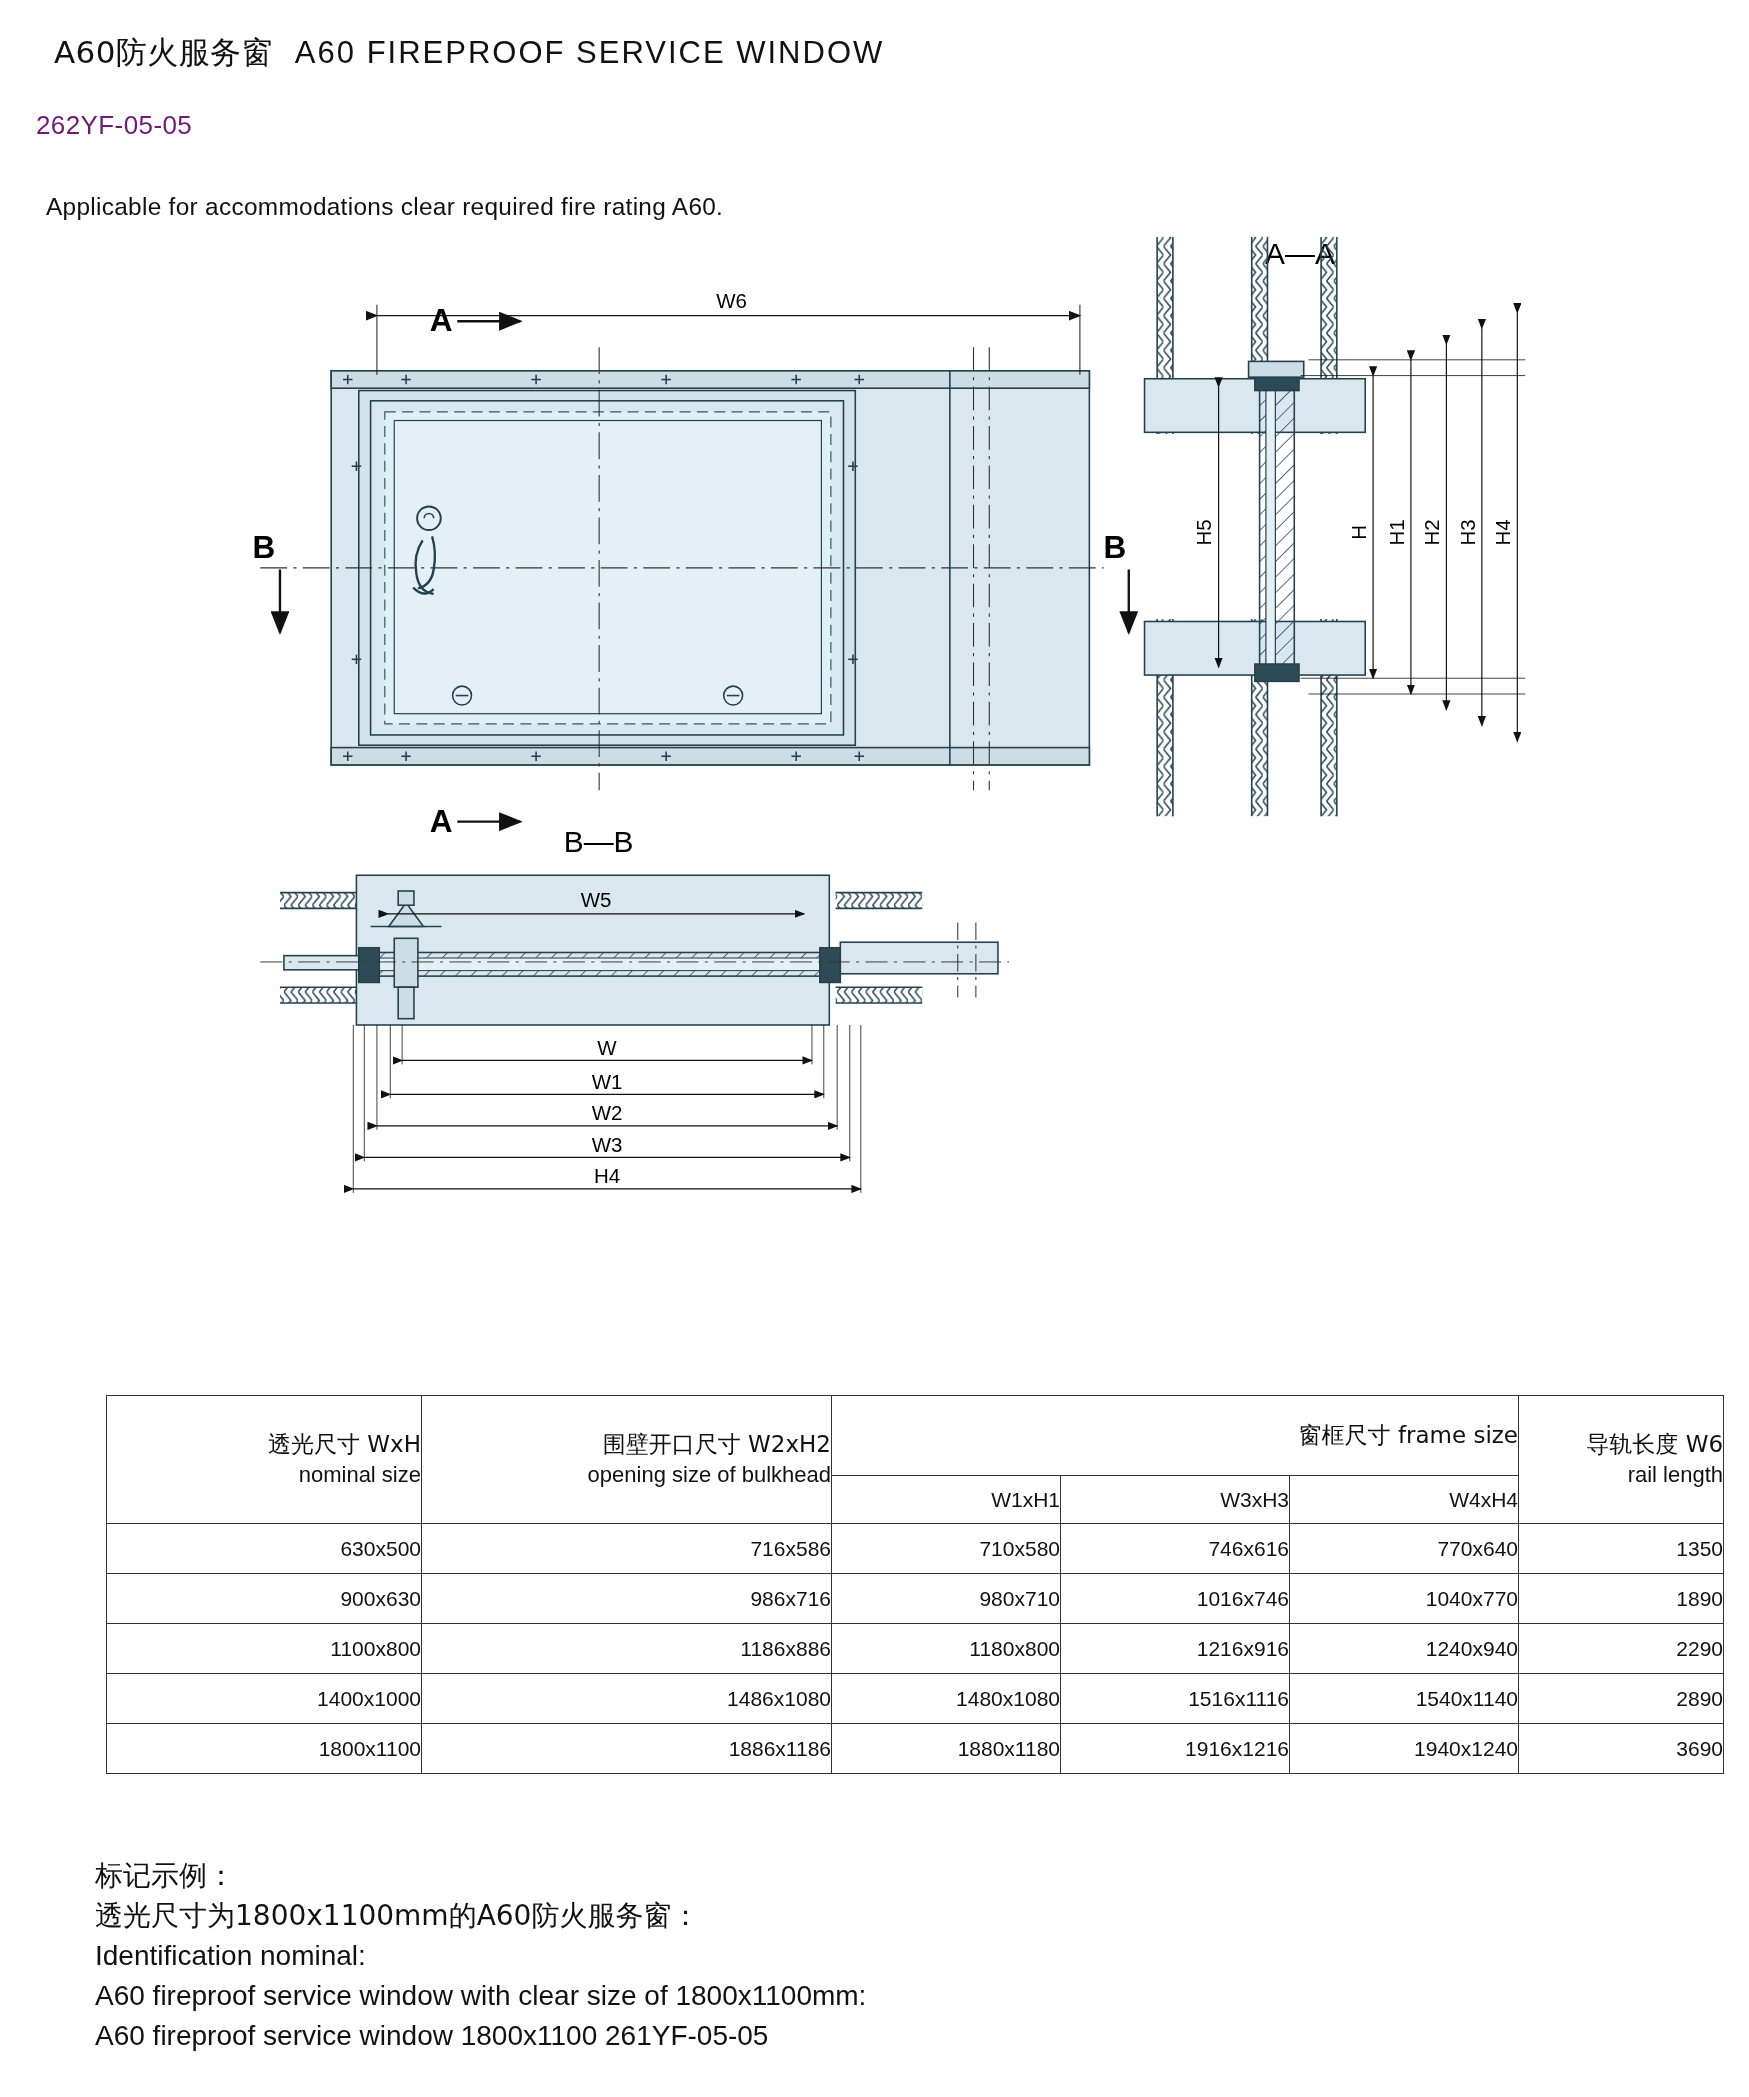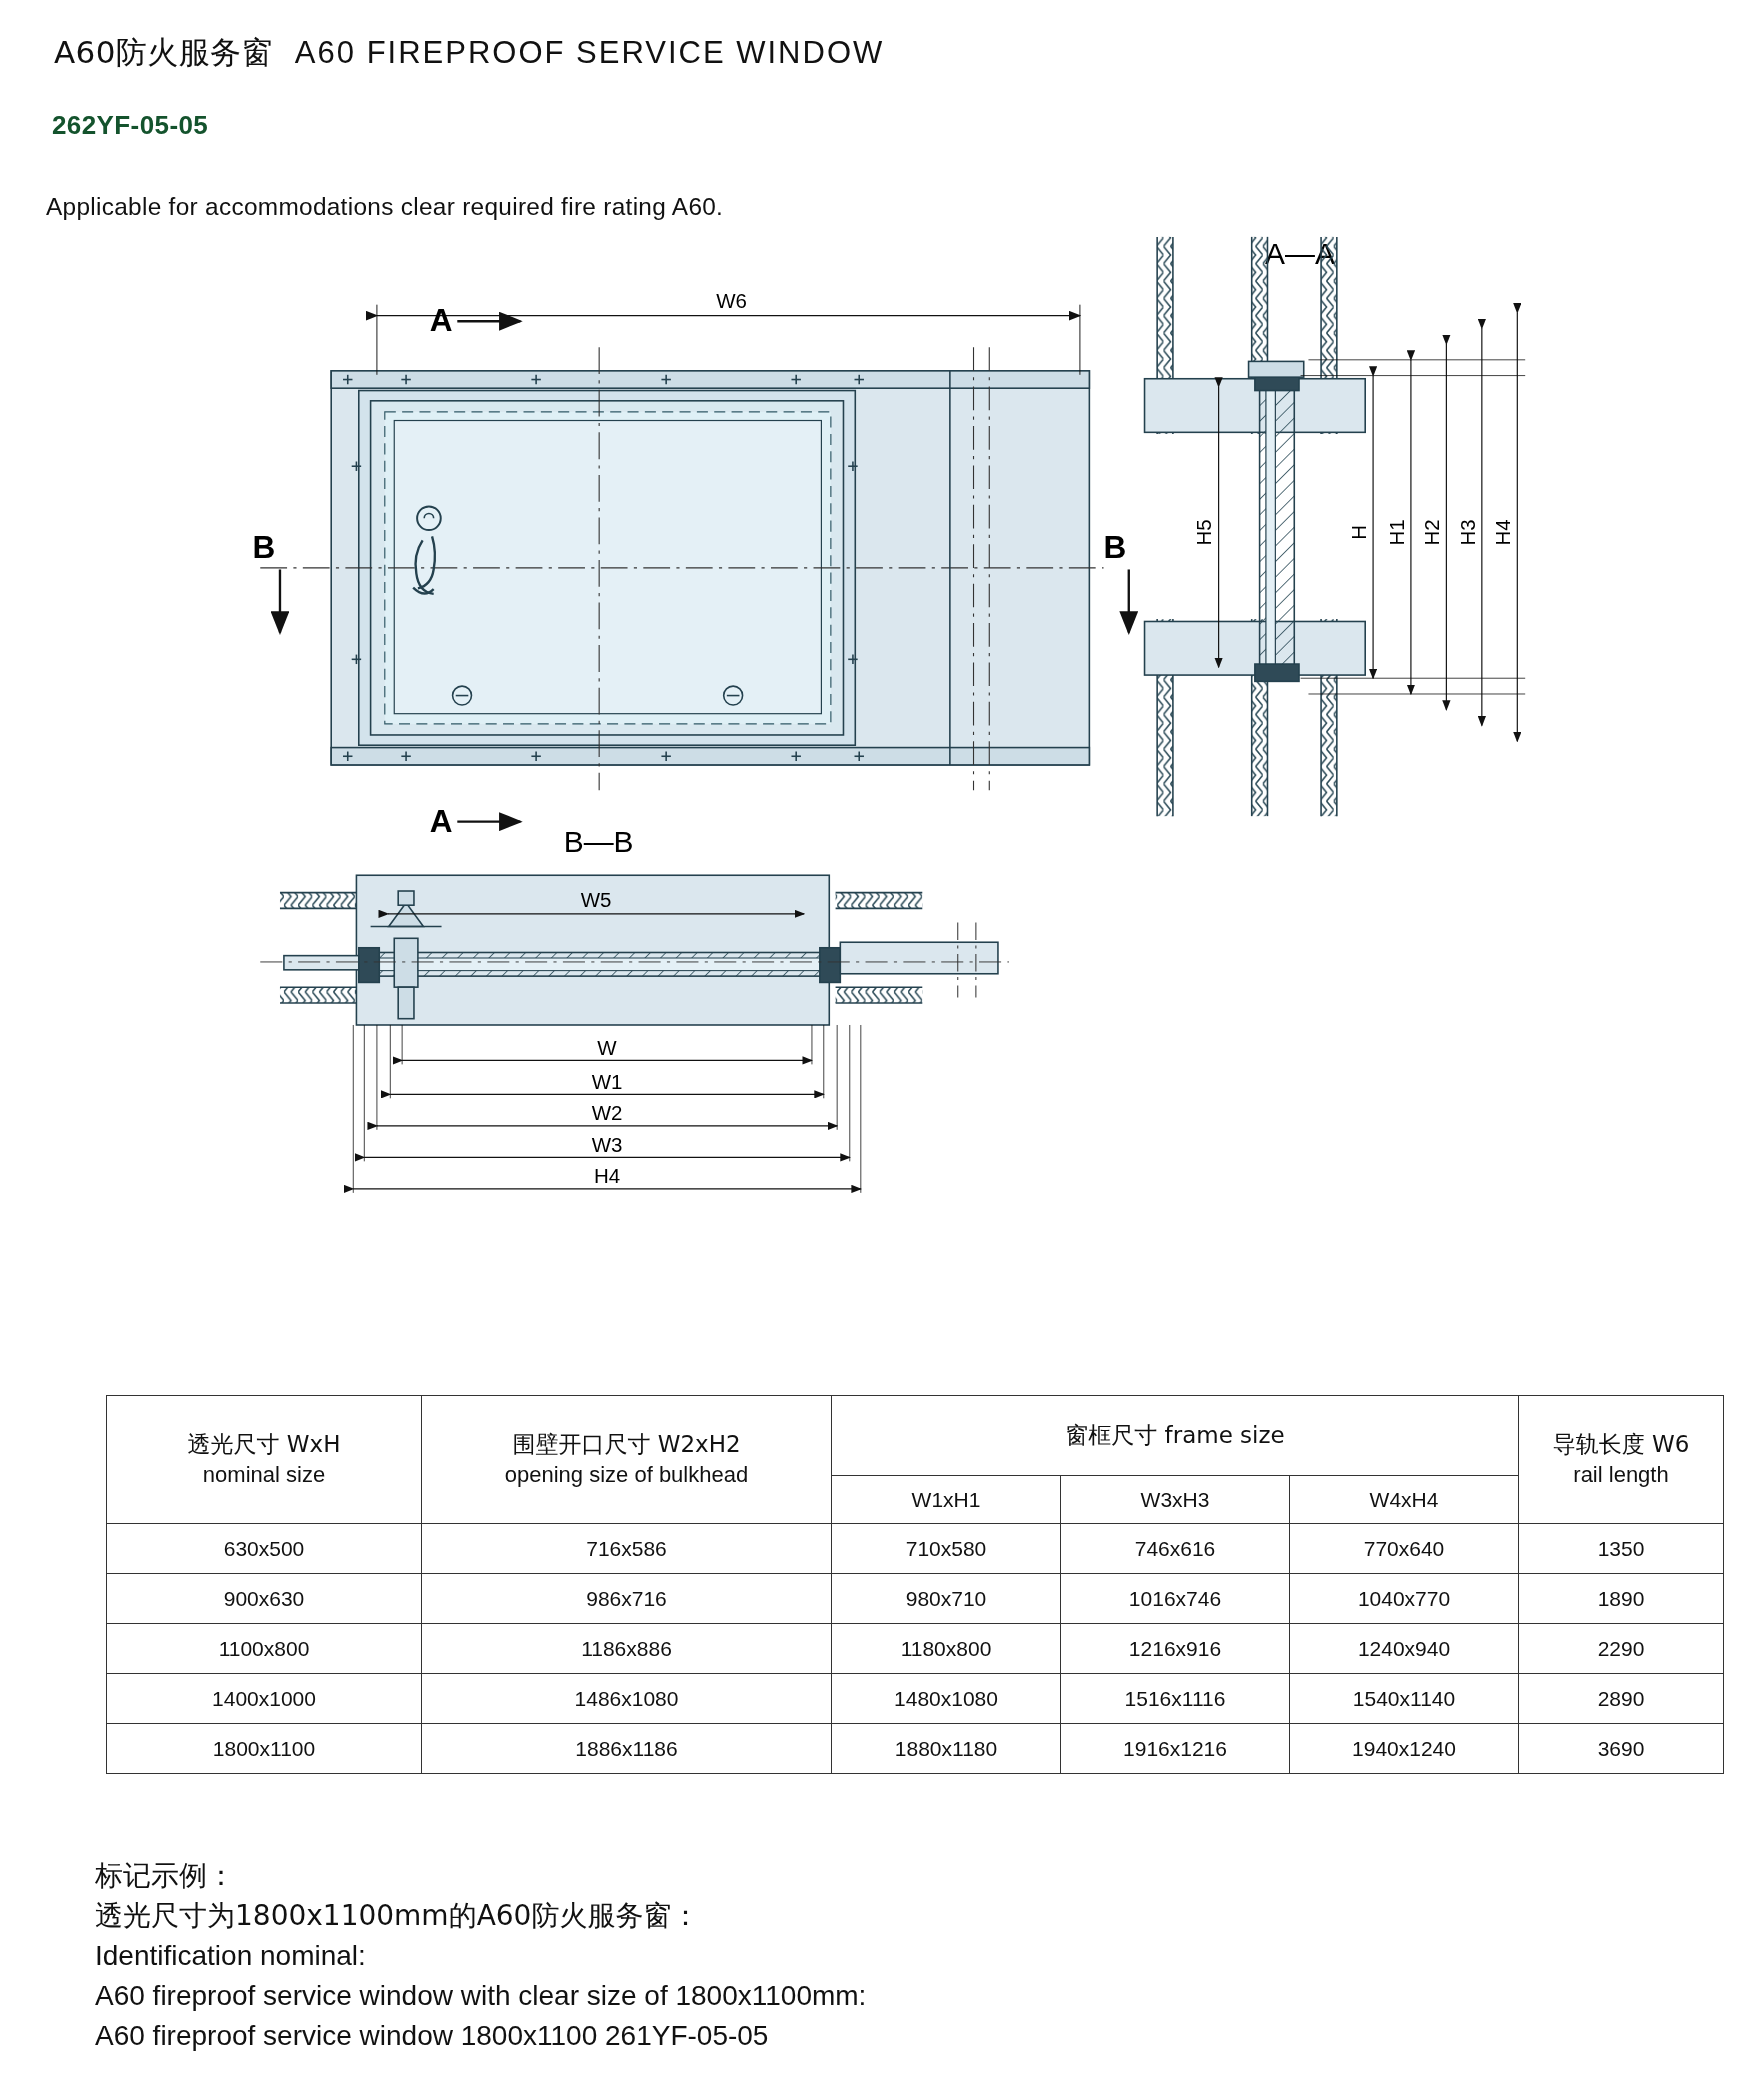--- a/index.html
+++ b/index.html
@@ -10,34 +10,34 @@
     color:#111;
     position:relative;
     overflow:hidden;
   }
   .page{position:absolute;left:0;top:0;width:1750px;height:2097px;}
 
   
   .title-row{position:absolute;left:54px;top:32px;font-size:31px;letter-spacing:0.4px;white-space:nowrap;}
   .title-cn{font-family:"DejaVu Sans", sans-serif;}
   .title-en{margin-left:22px;letter-spacing:2px;}
-  .code{position:absolute;left:52px;top:110px;font-size:26px;font-weight:bold;color:#14532d;letter-spacing:0.4px;}
+  .code{position:absolute;left:36px;top:110px;font-size:26px;font-weight:normal;color:#701a75;letter-spacing:0.4px;}
   .desc-cn{position:absolute;left:50px;top:154px;font-size:24px;font-family:"DejaVu Sans", sans-serif;}
   .desc-en{position:absolute;left:46px;top:193px;font-size:24.4px;letter-spacing:0.3px;}
 
   
   .drawing{position:absolute;left:0;top:229px;width:1750px;height:1127px;}
   .drawing svg{display:block;}
 
   
   .table-wrap{position:absolute;left:106px;top:1395px;width:1537px;}
   table.spec{border-collapse:collapse;width:1537px;table-layout:fixed;}
   table.spec td,table.spec th{
     border:0.8px solid #333;
-    text-align:center;
+    text-align:right;
     vertical-align:middle;
     font-size:21px;
     font-family:"Liberation Sans", sans-serif;
     padding:0;
   }
   table.spec th{font-weight:normal;}
   .h-cn{font-family:"DejaVu Sans", sans-serif;font-size:23px;display:block;line-height:1.35;}
   .h-en{display:block;font-size:22px;line-height:1.35;}
   .row-cell{height:49px;}
   

